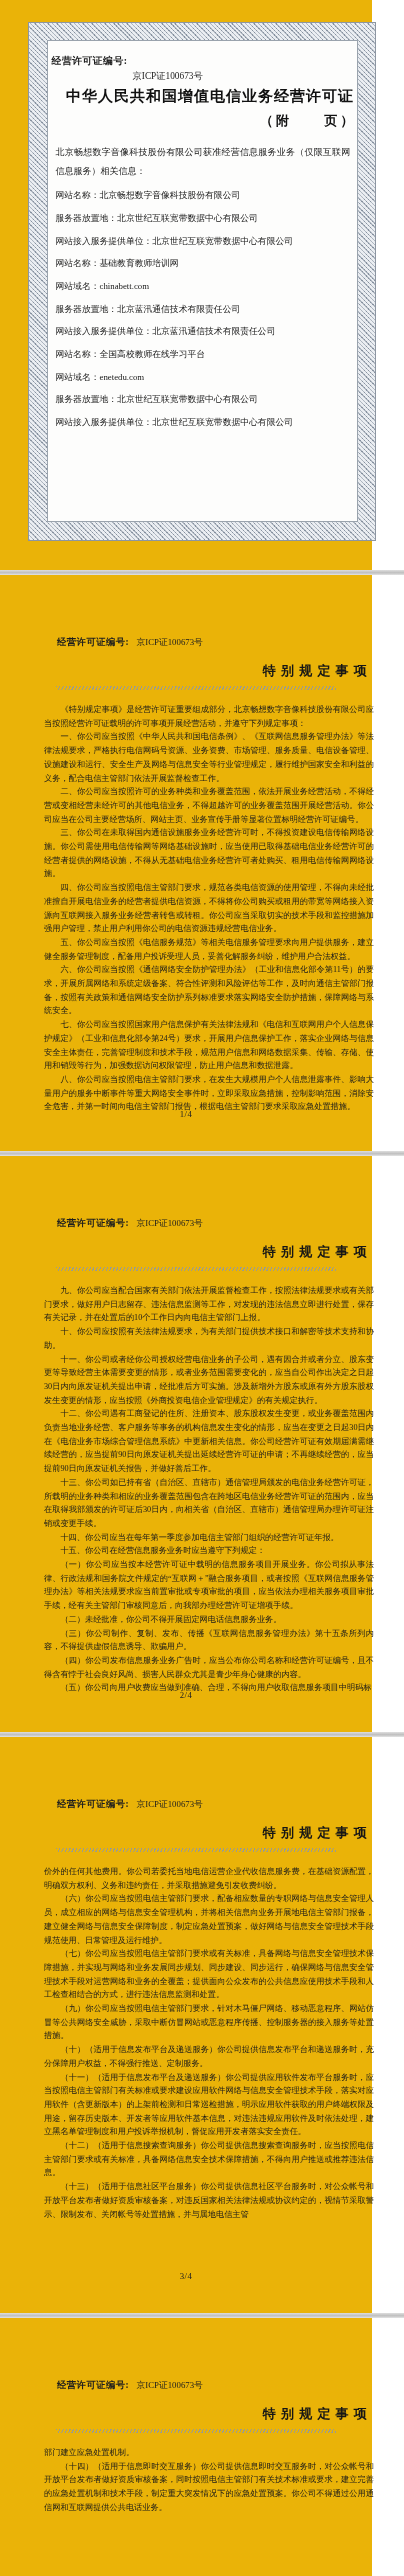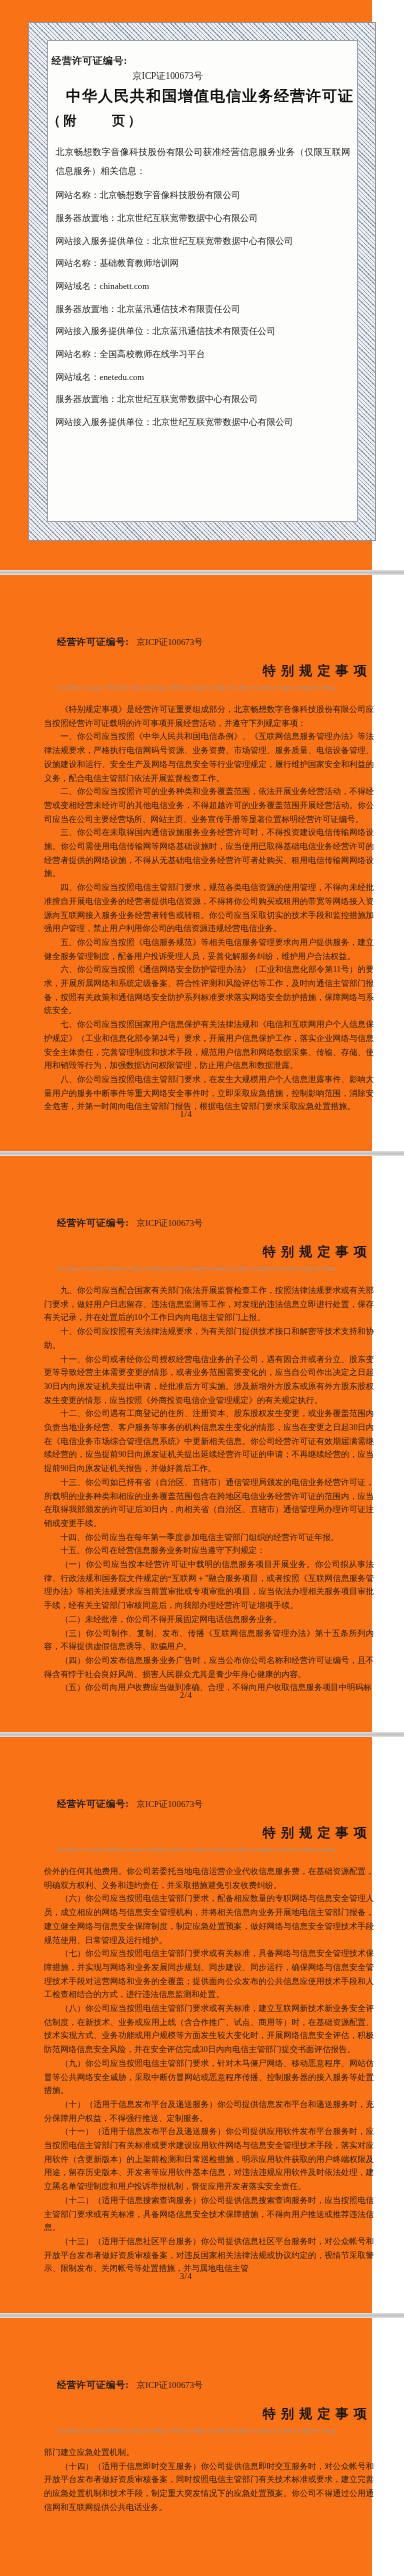--- a/index.html
+++ b/index.html
@@ -5,21 +5,21 @@
   html,body{margin:0;padding:0;background:#ffffff;}
   #canvas{
     position:relative;
     width:405px;height:2873px;
     margin:0 auto;
     background:#ffffff;
     font-family:"Liberation Serif","DejaVu Serif",serif;
     color:#222;
     overflow:hidden;
   }
-  .page{position:absolute;left:0;width:372px;background:#f97316;}
+  .page{position:absolute;left:0;width:372px;background:#eab308;}
   .gap{
     position:absolute;left:0;width:405px;height:5.2px;
     background:linear-gradient(180deg,#dedede,#bfbfbf 55%,#e4e4e4);
   }
 
   
   .cert-frame{
     position:absolute;left:28px;top:21.6px;width:348px;height:519px;
     box-sizing:border-box;padding:17.5px;
     border:0.5px solid #8d96a2;
@@ -37,21 +37,21 @@
   .lic-label{font-size:9.8px;font-weight:600;letter-spacing:0.5px;color:#1d1d1d;}
   .lic-value{font-size:9.3px;color:#1d1d1d;}
   .cert-lic-label{position:absolute;left:4.1px;top:14.4px;}
   .cert-lic-value{position:absolute;left:85px;top:29px;}
   .cert-title{
     position:absolute;left:16px;right:0;top:46px;margin:0;
     text-align:center;font-size:15px;font-weight:700;letter-spacing:1px;color:#111;
   }
   .cert-subtitle{
     position:absolute;left:0;right:0;top:71px;margin:0;
-    text-align:left;font-size:13px;font-weight:700;letter-spacing:3.1px;color:#111;
+    text-align:right;font-size:13px;font-weight:700;letter-spacing:3.1px;color:#111;
   }
   .cert-body{position:absolute;left:8px;right:6.2px;top:102px;}
   .cert-intro{
     margin:0 0 7.2px 0;font-size:9px;line-height:18.5px;color:#171717;
     text-align:justify;text-justify:inter-ideograph;word-break:break-all;
   }
   .cert-entry{
     margin:0 0 5.2px 0;font-size:8.8px;line-height:17.5px;color:#171717;
     text-align:left;word-break:break-all;font-family:Liberation Serif, serif;
   }
@@ -168,21 +168,20 @@
     <div class="prov-header">
       <span class="lic-label">经营许可证编号:</span>
       <span class="lic-value">京ICP证100673号</span>
     </div>
     <h2 class="prov-title">特别规定事项</h2>
     <div class="rule"></div>
     <div class="prov-body">
           <p>价外的任何其他费用。你公司若委托当地电信运营企业代收信息服务费，在基础资源配置，明确双方权利、义务和违约责任，并采取措施避免引发收费纠纷。</p>
           <p class="ind">（六）你公司应当按照电信主管部门要求，配备相应数量的专职网络与信息安全管理人员，成立相应的网络与信息安全管理机构，并将相关信息向业务开展地电信主管部门报备，建立健全网络与信息安全保障制度，制定应急处置预案，做好网络与信息安全管理技术手段规范使用、日常管理及运行维护。</p>
           <p class="ind">（七）你公司应当按照电信主管部门要求或有关标准，具备网络与信息安全管理技术保障措施，并实现与网络和业务发展同步规划、同步建设、同步运行，确保网络与信息安全管理技术手段对运营网络和业务的全覆盖；提供面向公众发布的公共信息应使用技术手段和人工检查相结合的方式，进行违法信息监测和处置。</p>
-          <p class="ind">（八）你公司应当按照电信主管部门要求或有关标准，建立互联网新技术新业务安全评估制度，在新技术、业务或应用上线（含合作推广、试点、商用等）时，在基础资源配置、技术实现方式、业务功能或用户规模等方面发生较大变化时，开展网络信息安全评估，积极防范网络信息安全风险，并在安全评估完成30日内向电信主管部门提交书面评估报告。</p>
           <p class="ind">（九）你公司应当按照电信主管部门要求，针对木马僵尸网络、移动恶意程序、网站仿冒等公共网络安全威胁，采取中断仿冒网站或恶意程序传播、控制服务器的接入服务等处置措施。</p>
           <p class="ind">（十）（适用于信息发布平台及递送服务）你公司提供信息发布平台和递送服务时，充分保障用户权益，不得强行推送、定制服务。</p>
           <p class="ind">（十一）（适用于信息发布平台及递送服务）你公司提供应用软件发布平台服务时，应当按照电信主管部门有关标准或要求建设应用软件网络与信息安全管理技术手段，落实对应用软件（含更新版本）的上架前检测和日常巡检措施，明示应用软件获取的用户终端权限及用途，留存历史版本、开发者等应用软件基本信息，对违法违规应用软件及时依法处理，建立黑名单管理制度和用户投诉举报机制，督促应用开发者落实安全责任。</p>
           <p class="ind">（十二）（适用于信息搜索查询服务）你公司提供信息搜索查询服务时，应当按照电信主管部门要求或有关标准，具备网络信息安全技术保障措施，不得向用户推送或推荐违法信息。</p>
           <p class="ind">（十三）（适用于信息社区平台服务）你公司提供信息社区平台服务时，对公众帐号和开放平台发布者做好资质审核备案，对违反国家相关法律法规或协议约定的，视情节采取警示、限制发布、关闭帐号等处置措施，并与属地电信主管</p>
         </div>
     <div class="page-num">3/4</div>
   </section>
 
   <section class="page prov" style="top: 2318px; height: 555px;">

